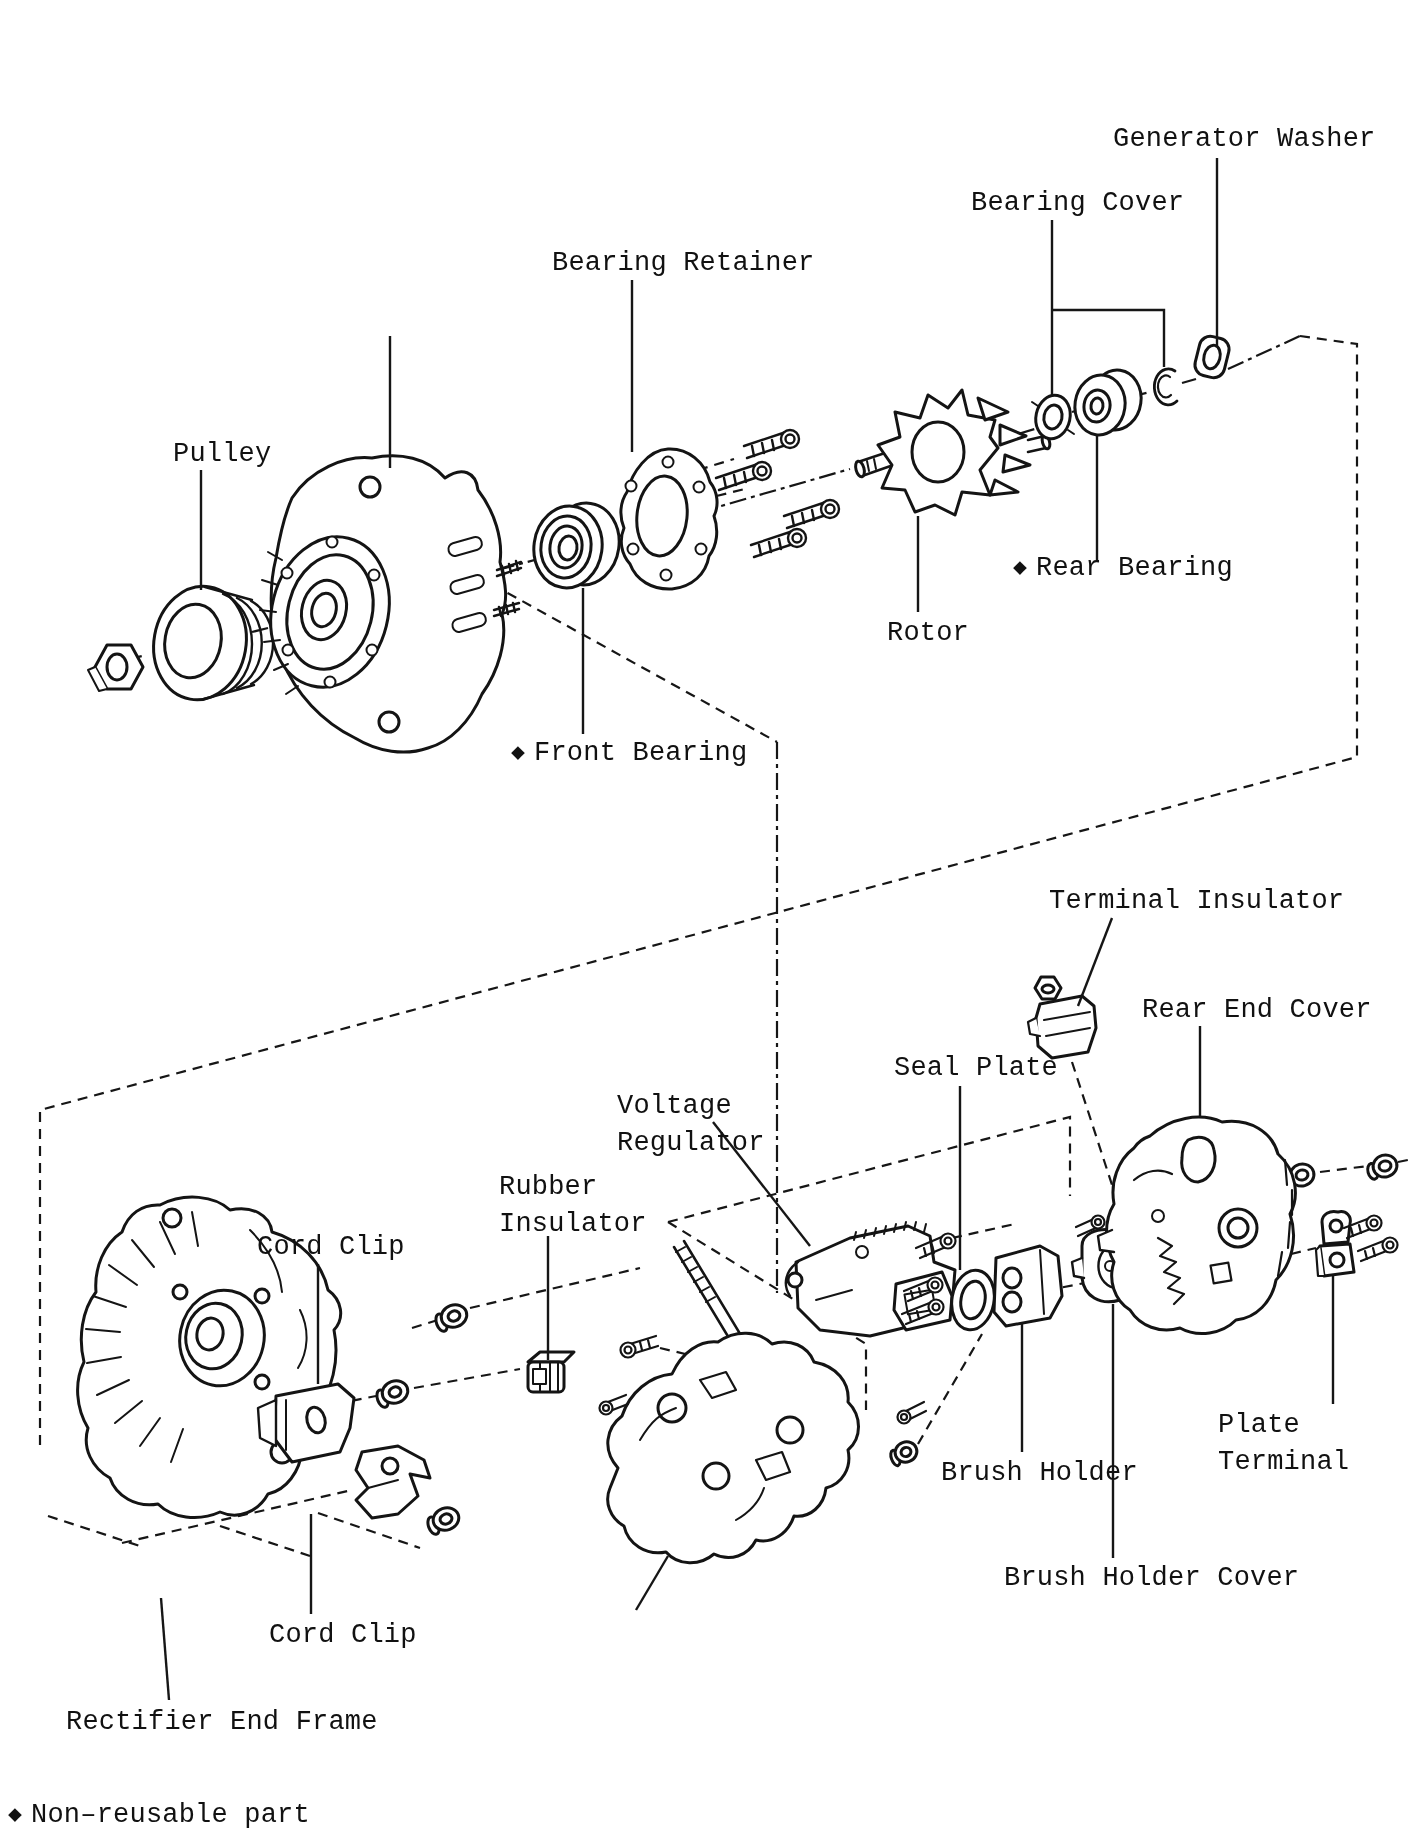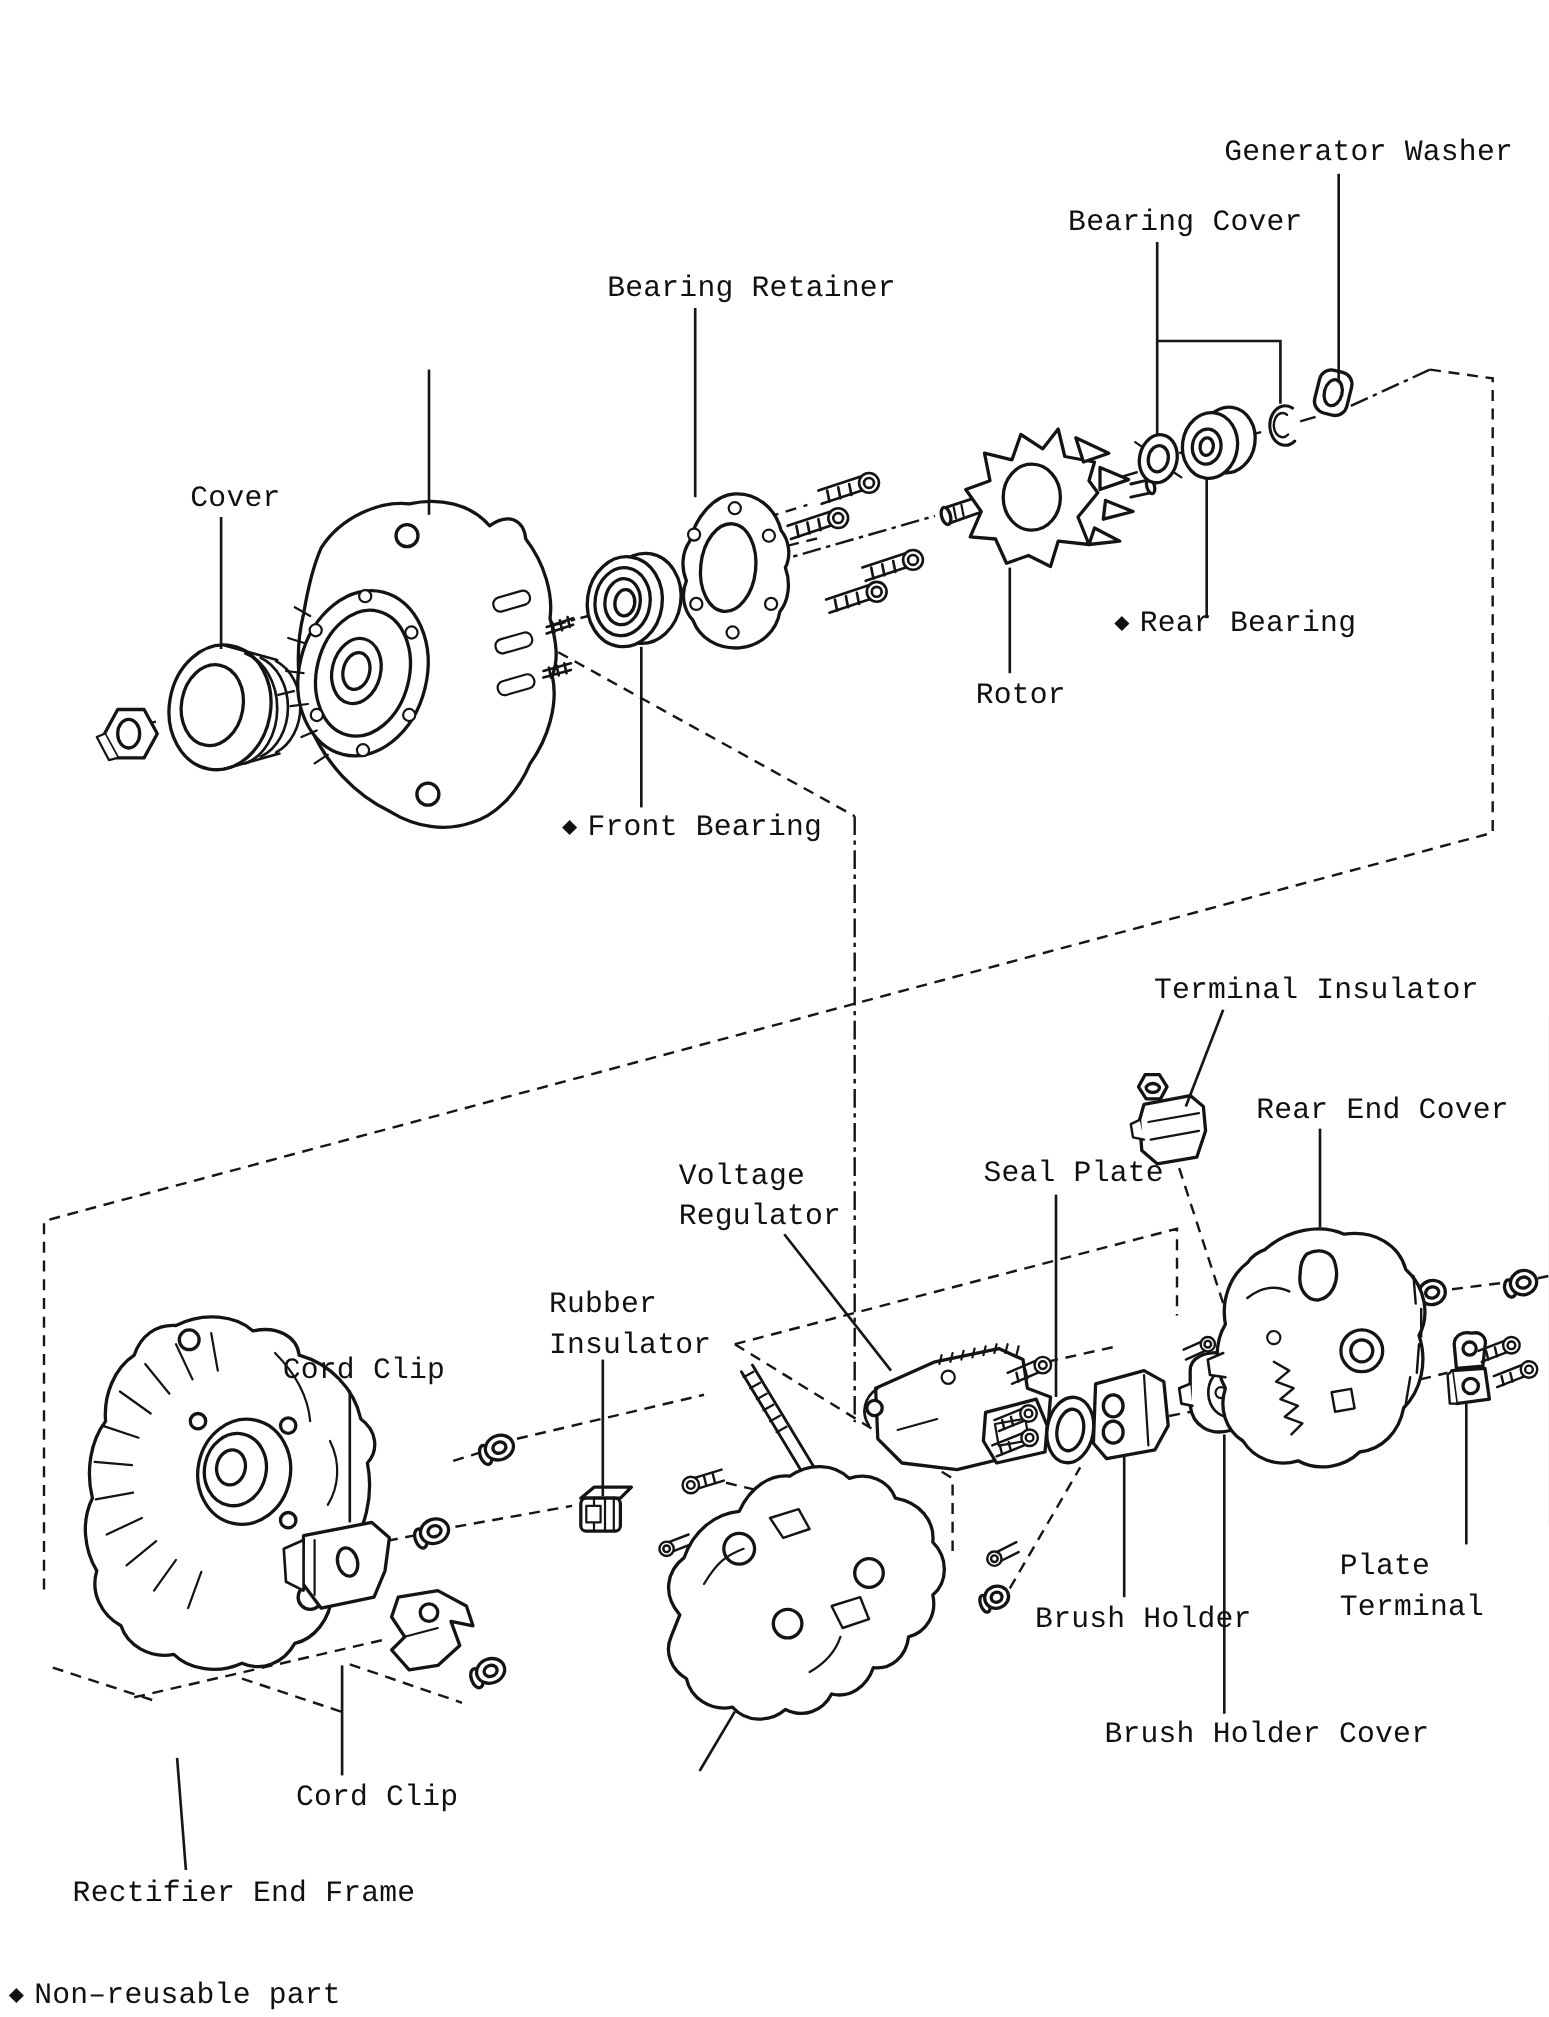--- a/index.html
+++ b/index.html
@@ -464,35 +464,35 @@
     <line x1="1333" y1="1276" x2="1333" y2="1404"></line>
     <line x1="636" y1="1610" x2="668" y2="1556"></line>
     <line x1="311" y1="1514" x2="311" y2="1614"></line>
     <line x1="161" y1="1598" x2="169" y2="1700"></line>
   </g>
 </svg>
 
 <div class="lbl" style="left:1113px;top:121px"><span>Generator Washer</span></div>
 <div class="lbl" style="left:971px;top:185px"><span>Bearing Cover</span></div>
 <div class="lbl" style="left:552px;top:245px"><span>Bearing Retainer</span></div>
-<div class="lbl" style="left:173px;top:436px"><span>Cover</span></div>
+<div class="lbl" style="left:173px;top:436px"><span>Pulley</span></div>
 
 <div class="lbl" style="left:1013px;top:550px">
   <span class="dia">◆</span><span>Rear Bearing</span>
 </div>
 <div class="lbl" style="left:887px;top:615px"><span>Rotor</span></div>
 <div class="lbl" style="left:511px;top:735px">
   <span class="dia">◆</span><span>Front Bearing</span>
 </div>
 
 <div class="lbl" style="left:1049px;top:883px"><span>Terminal Insulator</span></div>
 <div class="lbl" style="left:1142px;top:992px"><span>Rear End Cover</span></div>
 <div class="lbl" style="left:894px;top:1050px"><span>Seal Plate</span></div>
 
-<div class="lbl" style="left:617px;top:1052px">
+<div class="lbl" style="left:617px;top:1088px">
   <div>Voltage</div>
   <div>Regulator</div>
 </div>
 <div class="lbl" style="left:499px;top:1169px">
   <div>Rubber</div>
   <div>Insulator</div>
 </div>
 <div class="lbl" style="left:257px;top:1229px"><span>Cord Clip</span></div>
 <div class="lbl" style="left:941px;top:1455px"><span>Brush Holder</span></div>
 <div class="lbl" style="left:1218px;top:1407px">

